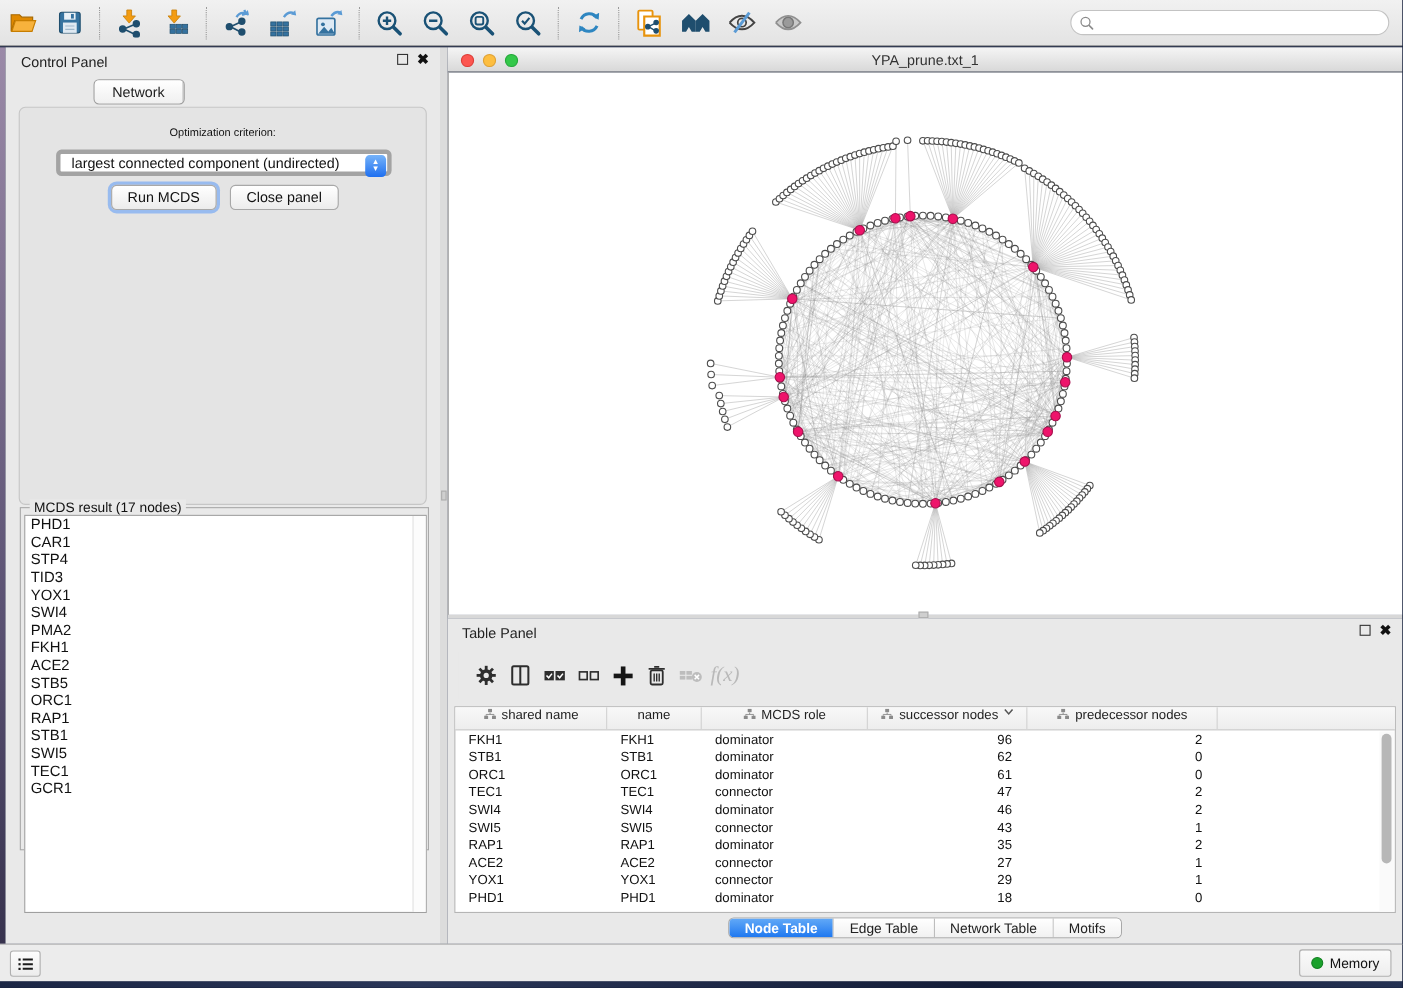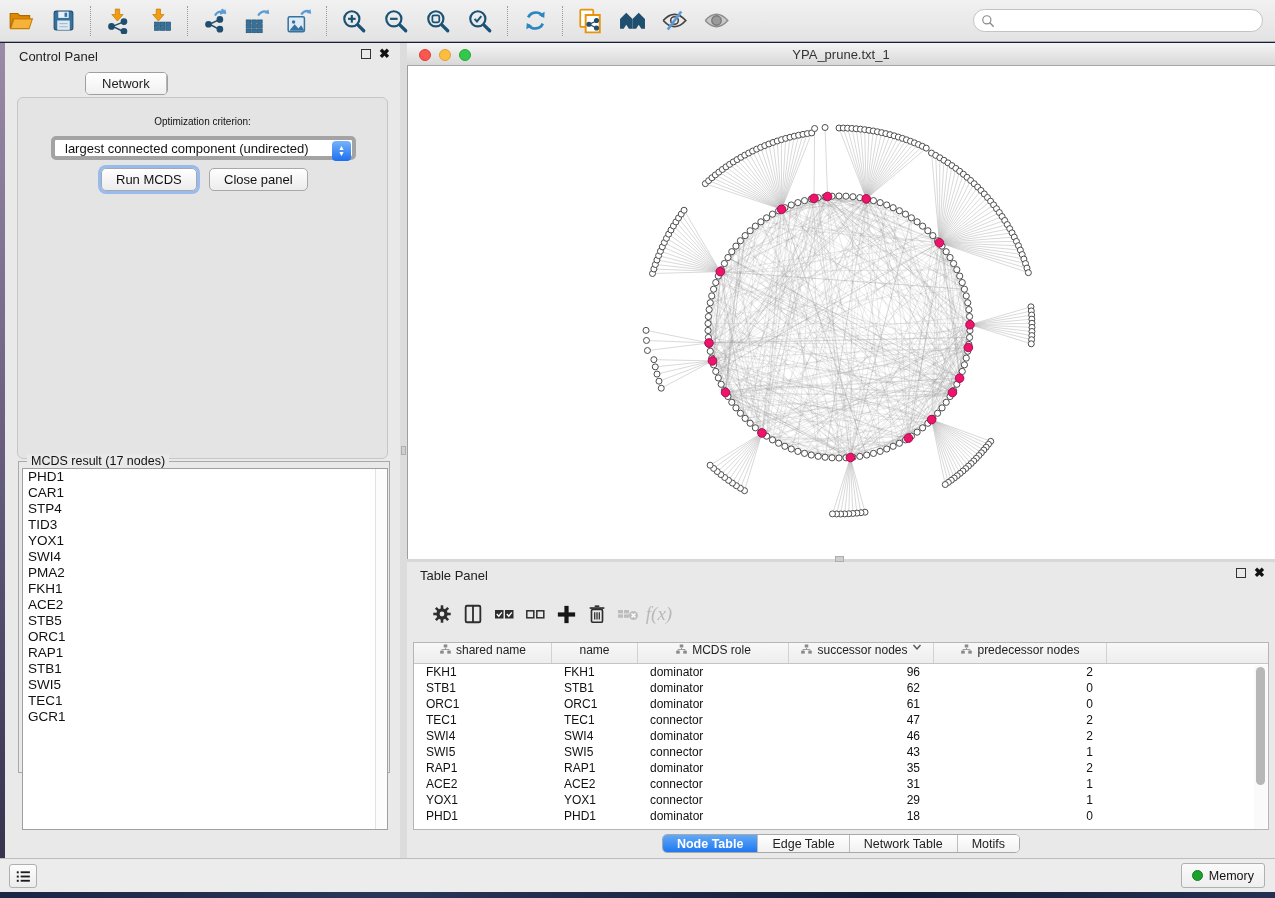--- a/index.html
+++ b/index.html
@@ -1457,21 +1457,21 @@
           <div class="td">RAP1</div>
           <div class="td">dominator</div>
           <div class="td num">35</div>
           <div class="td num">2</div>
           <div></div>
         </div>
         <div class="trow">
           <div class="td">ACE2</div>
           <div class="td">ACE2</div>
           <div class="td">connector</div>
-          <div class="td num">31</div>
+          <div class="td num">27</div>
           <div class="td num">1</div>
           <div></div>
         </div>
         <div class="trow">
           <div class="td">YOX1</div>
           <div class="td">YOX1</div>
           <div class="td">connector</div>
           <div class="td num">29</div>
           <div class="td num">1</div>
           <div></div>

